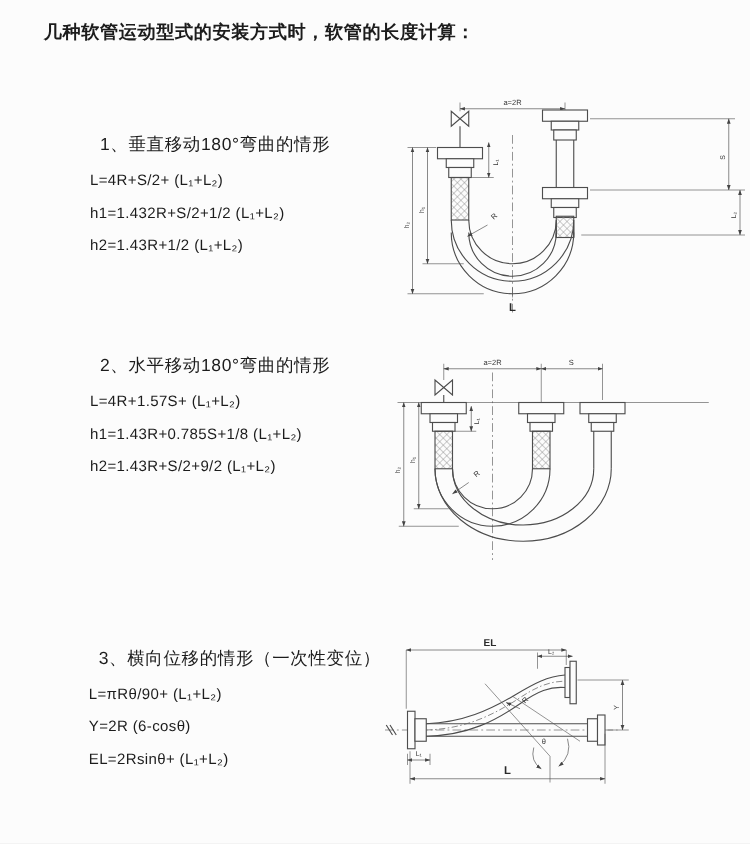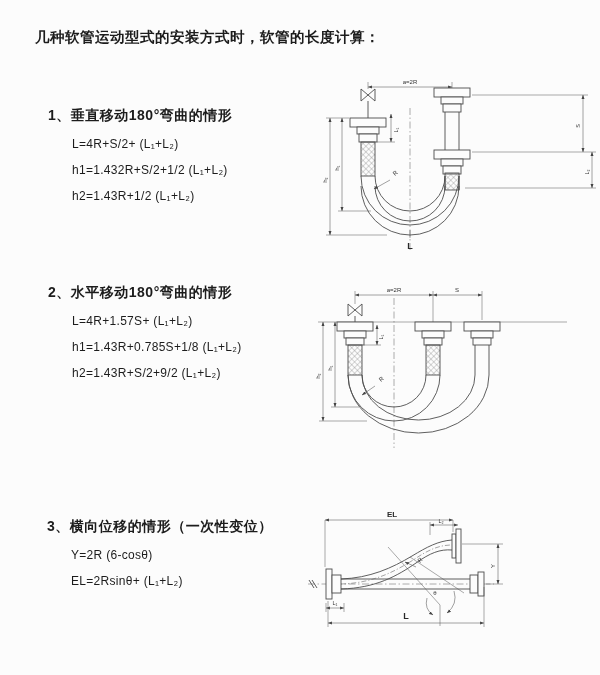--- a/index.html
+++ b/index.html
@@ -1,20 +1,20 @@
 <!DOCTYPE html>
 <html><head>
 <meta charset="utf-8">
 <style>
   html,body{margin:0;padding:0;background:#e8e8e8;}
   .page{position:relative;width:600px;height:675px;background:#fcfcfc;overflow:hidden;
         font-family:"Liberation Sans","DejaVu Sans",sans-serif;color:#1c1c1c;}
-  .title{position:absolute;left:35px;top:28px;font-size:14.5px;font-weight:700;letter-spacing:.5px;}
+  .title{position:absolute;left:35px;top:16px;font-size:14.5px;font-weight:700;letter-spacing:.5px;}
   .section{position:absolute;left:48px;}
-  .heading{font-size:14px;font-weight:700;letter-spacing:.5px;}
+  .heading{font-size:14px;font-weight:400;letter-spacing:.5px;margin-left:32px;}
   .formula{font-size:12px;font-weight:500;letter-spacing:.3px;padding-left:24px;margin-top:12px;}
   .formula:first-of-type{margin-top:13px;}
   .fig{position:absolute;}
   .fig svg{display:block;width:100%;height:100%;}
   .ln{stroke:#4d4d4d;stroke-width:.9;fill:none;}
   .fl{fill:#fcfcfc;stroke:#4d4d4d;stroke-width:.9;}
   .hose-h{fill:url(#hx);stroke:#4d4d4d;stroke-width:.9;}
   .dim{stroke:#555;stroke-width:.55;fill:none;}
   .ext{stroke:#555;stroke-width:.5;fill:none;}
   .cl{stroke:#666;stroke-width:.55;stroke-dasharray:7 2.5 1.5 2.5;fill:none;}
@@ -41,20 +41,21 @@
 
   <div class="section" style="top:284px;">
     <div class="heading">2、水平移动180°弯曲的情形</div>
     <div class="formula">L=4R+1.57S+ (L₁+L₂)</div>
     <div class="formula">h1=1.43R+0.785S+1/8 (L₁+L₂)</div>
     <div class="formula">h2=1.43R+S/2+9/2 (L₁+L₂)</div>
   </div>
 
   <div class="section" style="top:518px;left:47px;">
     <div class="heading">3、横向位移的情形（一次性变位）</div>
+    <div class="formula">L=πRθ/90+ (L₁+L₂)</div>
     <div class="formula">Y=2R (6-cosθ)</div>
     <div class="formula">EL=2Rsinθ+ (L₁+L₂)</div>
   </div>
 
   <div class="fig" style="left:315px;top:72px;width:285px;height:195px;">
   <svg viewBox="0 0 285 195">
     <defs>
       <pattern id="hx" width="4" height="4" patternUnits="userSpaceOnUse" patternTransform="rotate(45)">
         <path d="M0,0H4M0,0V4" stroke="#8a8a8a" stroke-width="0.7"></path>
       </pattern>

